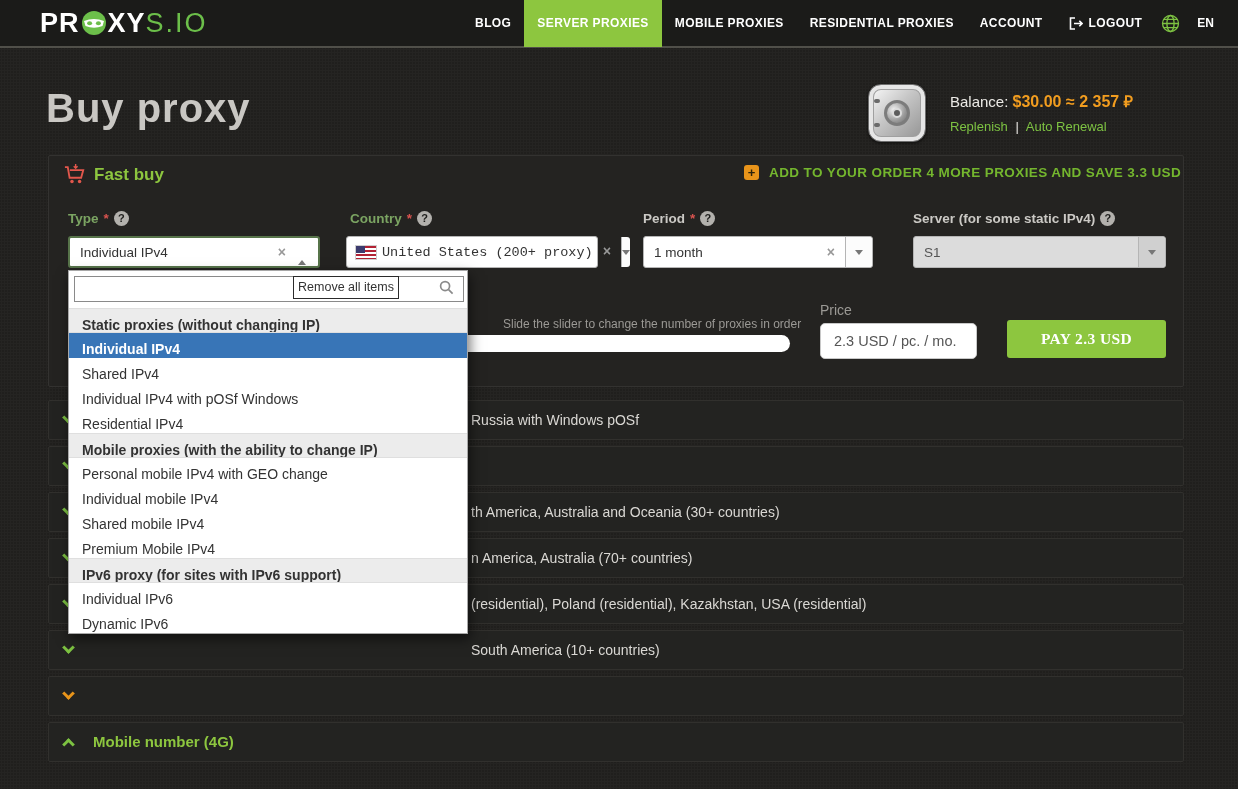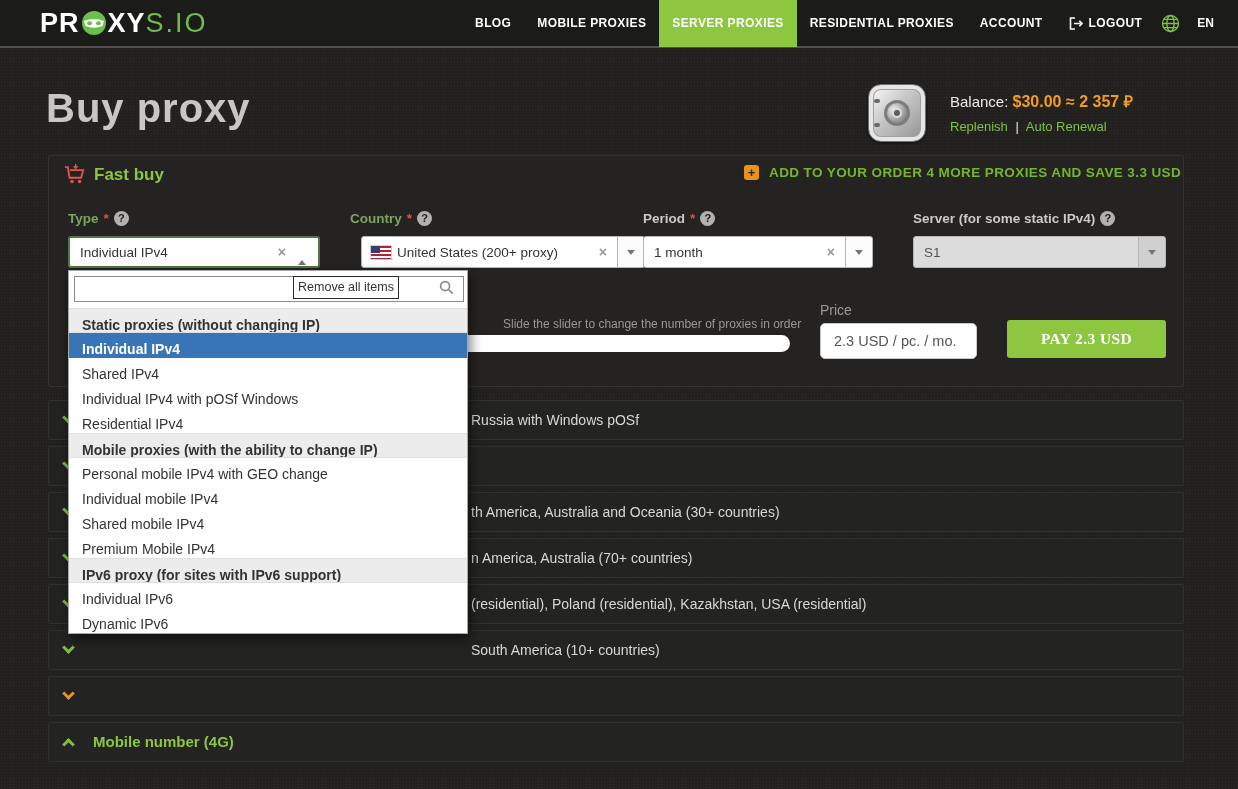--- a/index.html
+++ b/index.html
@@ -64,21 +64,21 @@
   .sel .sel-text{ padding-left:10px; white-space:nowrap; }
   .sel .clear{ margin-left:auto; color:#999; font-weight:bold; font-size:14px; padding:0 10px; cursor:pointer;}
   .sel .caret-seg{ width:27px; align-self:stretch; border-left:1px solid #b5b5b5;
         display:flex; align-items:center; justify-content:center; background:#fcfcfc; border-radius:0 3px 3px 0;}
   .caret-down{ width:0; height:0; border-left:4px solid transparent; border-right:4px solid transparent;
         border-top:5px solid #777; }
   .caret-up{ width:0; height:0; border-left:4px solid transparent; border-right:4px solid transparent;
         border-bottom:5px solid #777; }
   .sel-type{ left:68px; top:236px; width:252px; border:2px solid #57744a; z-index:60; }
   .sel-type .caret-wrap{ padding:0 12px 0 2px; }
-  .sel-country{ left:361px; top:236px; width:284px; }
+  .sel-country{ left:346px; top:236px; width:252px;font-family:Liberation Mono, monospace; }
   .sel-period{ left:643px; top:236px; width:230px; }
   .sel-server{ left:913px; top:236px; width:253px; background:#dcdcdc; color:#555; }
   .sel-server .caret-seg{ background:#d0d0d0; }
   .flag{ width:20px; height:13px; margin-left:9px; position:relative; flex:0 0 auto;
          background:repeating-linear-gradient(180deg,#b22234 0 2px,#fff 2px 4px); outline:1px solid #cfcfcf;}
   .flag .canton{ position:absolute; left:0; top:0; width:9px; height:7px; background:#3c3b6e; }
   .flag + .sel-text{ padding-left:6px; }
   .slider-hint{ position:absolute; left:503px; top:317px; font-size:12px; color:#9b9995; }
   .slider-track{ position:absolute; left:452px; top:335px; width:338px; height:17px;
                  background:#fff; border-radius:9px; z-index:5; cursor:pointer;}
@@ -135,25 +135,25 @@
           <ellipse cx="17.4" cy="13.2" rx="2.5" ry="2" fill="#6cbf4a"></ellipse>
         </svg>
       </span>
       <span>XY</span>
       <span class="suffix">S.IO</span>
     </div>
     <nav class="nav">
       <div class="nav-item">
           <span>BLOG</span>
         </div>
-      <div class="nav-item">
-          <span>MOBILE PROXIES</span>
-        </div>
       <div class="nav-item active">
           <span>SERVER PROXIES</span>
+        </div>
+      <div class="nav-item">
+          <span>MOBILE PROXIES</span>
         </div>
       <div class="nav-item">
           <span>RESIDENTIAL PROXIES</span>
         </div>
       <div class="nav-item">
           <span>ACCOUNT</span>
         </div>
       <div class="nav-item">
         <span>
           <svg width="14" height="13" viewBox="0 0 14 13" fill="none" stroke="#ffffff" stroke-width="1.6">

